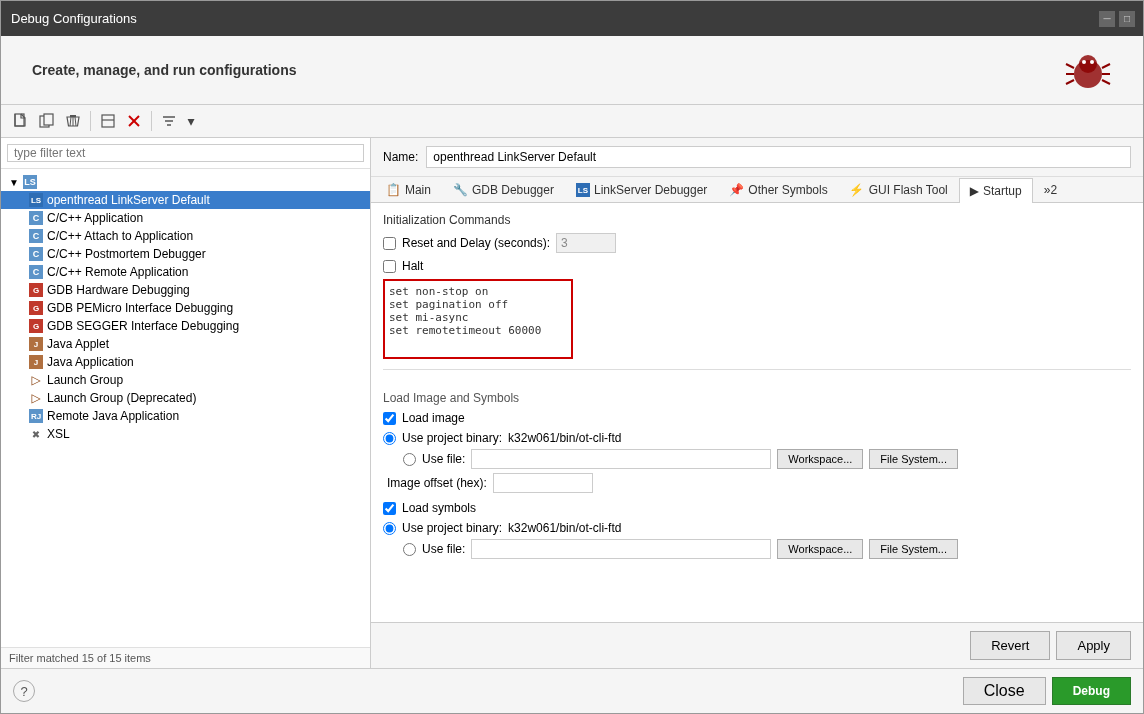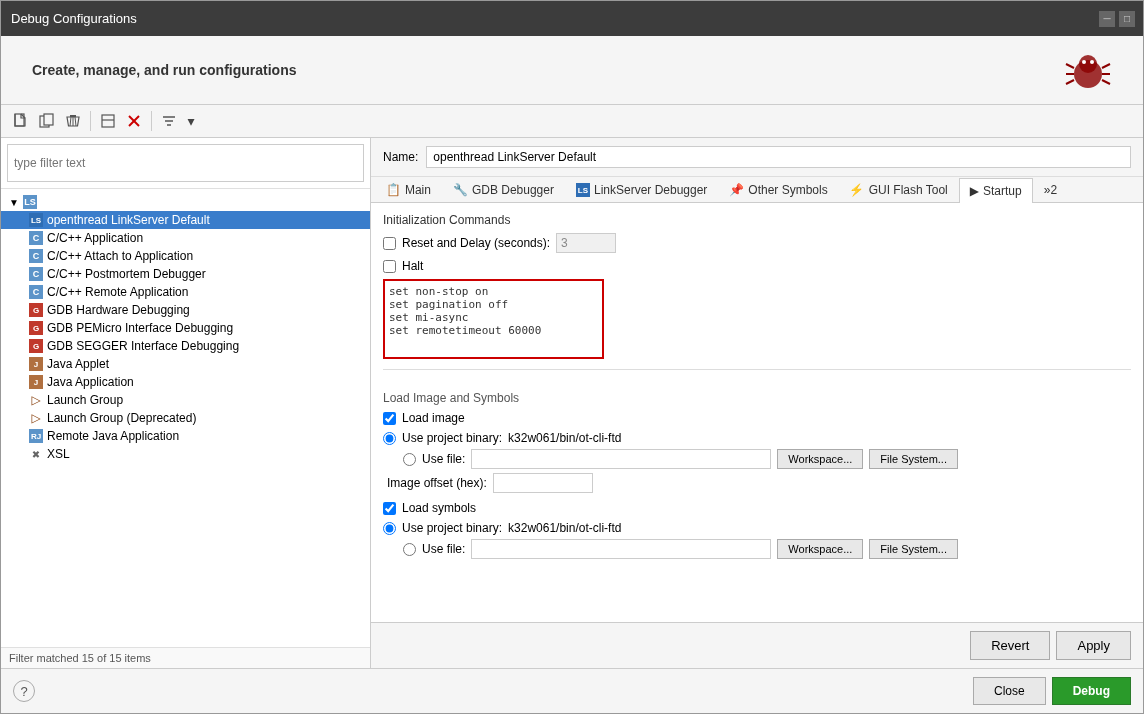--- a/index.html
+++ b/index.html
@@ -101,21 +101,21 @@
       display: flex;
       flex-direction: column;
       flex-shrink: 0;
     }
     .filter-bar {
       padding: 6px;
       border-bottom: 1px solid #e0e0e0;
     }
     .filter-input {
       width: 100%;
-      padding: 11px 6px;
+      padding: 1px 6px;
       border: 1px solid #ccc;
       font-size: 12px;
       color: #888;
       background: #fff;
     }
     .tree {
       flex: 1;
       overflow-y: auto;
       padding: 4px 0;
     }
@@ -202,21 +202,21 @@
     }
     .section-label {
       font-size: 12px;
       margin-bottom: 6px;
       color: #333;
     }
     .init-commands-area {
       border: 2px solid #cc0000;
       background: #fff;
       padding: 4px;
-      width: 221px;
+      width: 190px;
       min-height: 80px;
       font-family: monospace;
       font-size: 11px;
       color: #333;
       overflow: hidden;
     }
     .checkbox-row {
       display: flex;
       align-items: center;
       gap: 6px;
@@ -321,21 +321,21 @@
     }
     .footer-btns {
       display: flex;
       gap: 6px;
     }
     .close-btn {
       padding: 0 20px;
       border: 1px solid #aaa;
       background: #e8e8e8;
       cursor: pointer;
-      font-size: 12px;
+      font-size: 16px;
     }
     .debug-btn {
       padding: 6px 20px;
       border: 1px solid #2a7a2a;
       background: #2a9a2a;
       color: #fff;
       cursor: pointer;
       font-size: 12px;
       font-weight: bold;
     }

